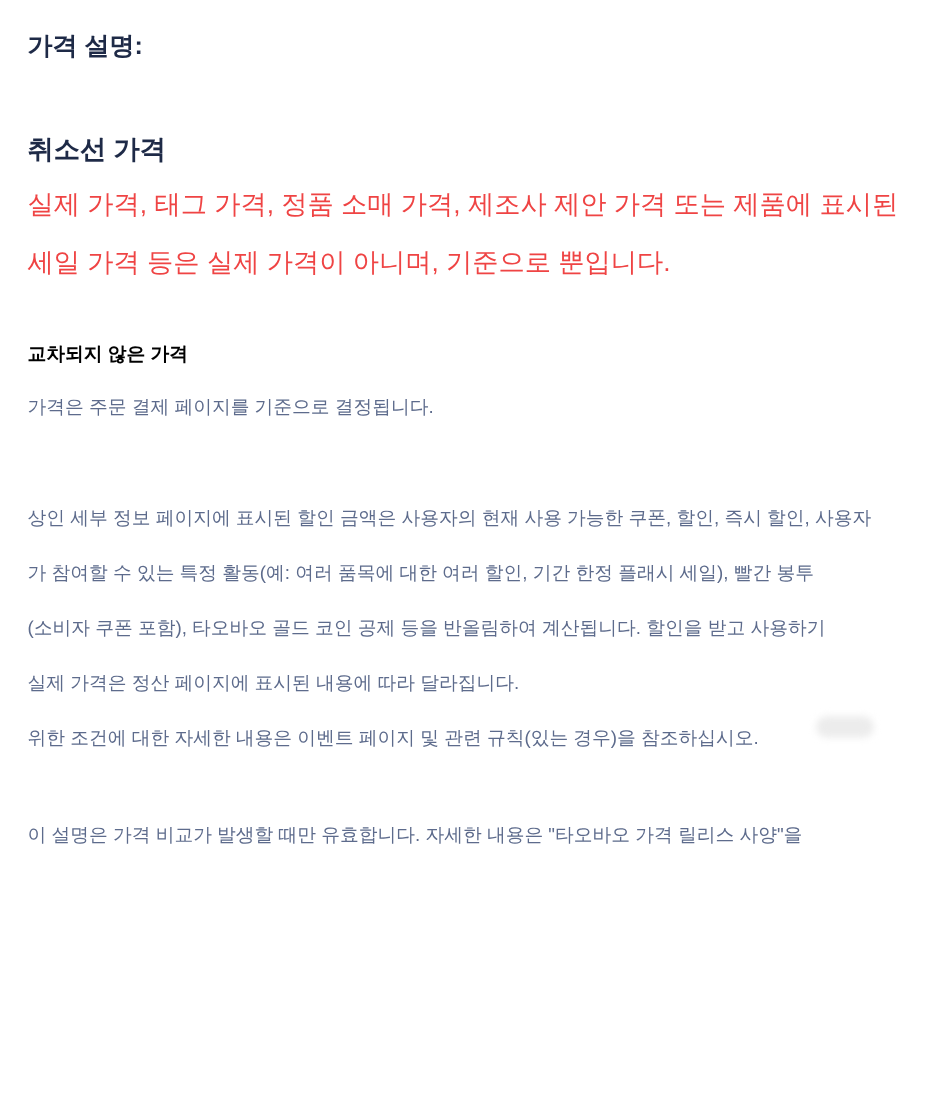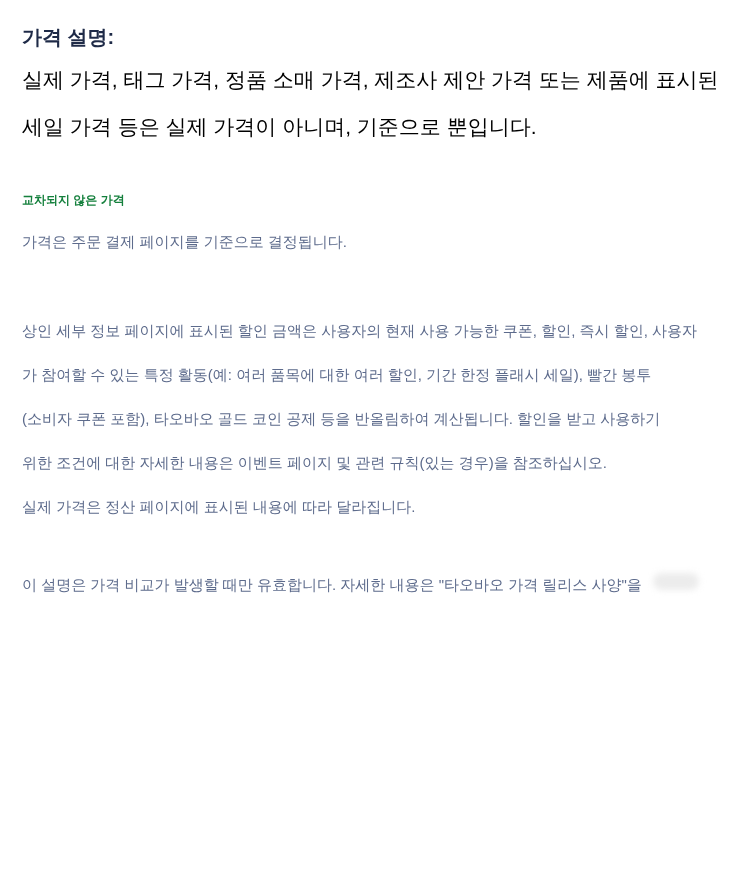--- a/index.html
+++ b/index.html
@@ -36,29 +36,29 @@
     color: #1e2a47;
     white-space: nowrap;
   }
   .lead {
     margin-top: 6px;
   }
   .lead .line {
     font-size: 21px;
     font-weight: 400;
     line-height: 47px;
-    color: #000000;
+    color: #ef4444;
     white-space: nowrap;
   }
   .h3 {
     margin-top: 40px;
-    font-size: 12px;
+    font-size: 15px;
     font-weight: 700;
     line-height: 20px;
-    color: #15803d;
+    color: #000000;
     white-space: nowrap;
   }
   .para .line {
     font-size: 15px;
     font-weight: 400;
     line-height: 44px;
     color: #5d6b8c;
     white-space: nowrap;
   }
   .para-1 { margin-top: 10px; }
@@ -75,38 +75,39 @@
     filter: blur(3px);
   }
 </style>
 </head>
 <body>
 
 <div class="page">
 
   <div class="title">가격 설명:</div>
 
+  <div class="h2">취소선 가격</div>
 
   <div class="lead">
     <div class="line">실제 가격, 태그 가격, 정품 소매 가격, 제조사 제안 가격 또는 제품에 표시된</div>
     <div class="line">세일 가격 등은 실제 가격이 아니며, 기준으로 뿐입니다.</div>
   </div>
 
   <div class="h3">교차되지 않은 가격</div>
 
   <div class="para para-1">
     <div class="line">가격은 주문 결제 페이지를 기준으로 결정됩니다.</div>
   </div>
 
   <div class="para para-2">
     <div class="line">상인 세부 정보 페이지에 표시된 할인 금액은 사용자의 현재 사용 가능한 쿠폰, 할인, 즉시 할인, 사용자</div>
     <div class="line">가 참여할 수 있는 특정 활동(예: 여러 품목에 대한 여러 할인, 기간 한정 플래시 세일), 빨간 봉투</div>
     <div class="line">(소비자 쿠폰 포함), 타오바오 골드 코인 공제 등을 반올림하여 계산됩니다. 할인을 받고 사용하기</div>
+    <div class="line">실제 가격은 정산 페이지에 표시된 내용에 따라 달라집니다.</div>
     <div class="line">위한 조건에 대한 자세한 내용은 이벤트 페이지 및 관련 규칙(있는 경우)을 참조하십시오.</div>
-    <div class="line">실제 가격은 정산 페이지에 표시된 내용에 따라 달라집니다.</div>
   </div>
 
   <div class="para para-3">
     <div class="line">이 설명은 가격 비교가 발생할 때만 유효합니다. 자세한 내용은 "타오바오 가격 릴리스 사양"을</div>
   </div>
 
   <div class="artifact"></div>
 
 </div>
 

